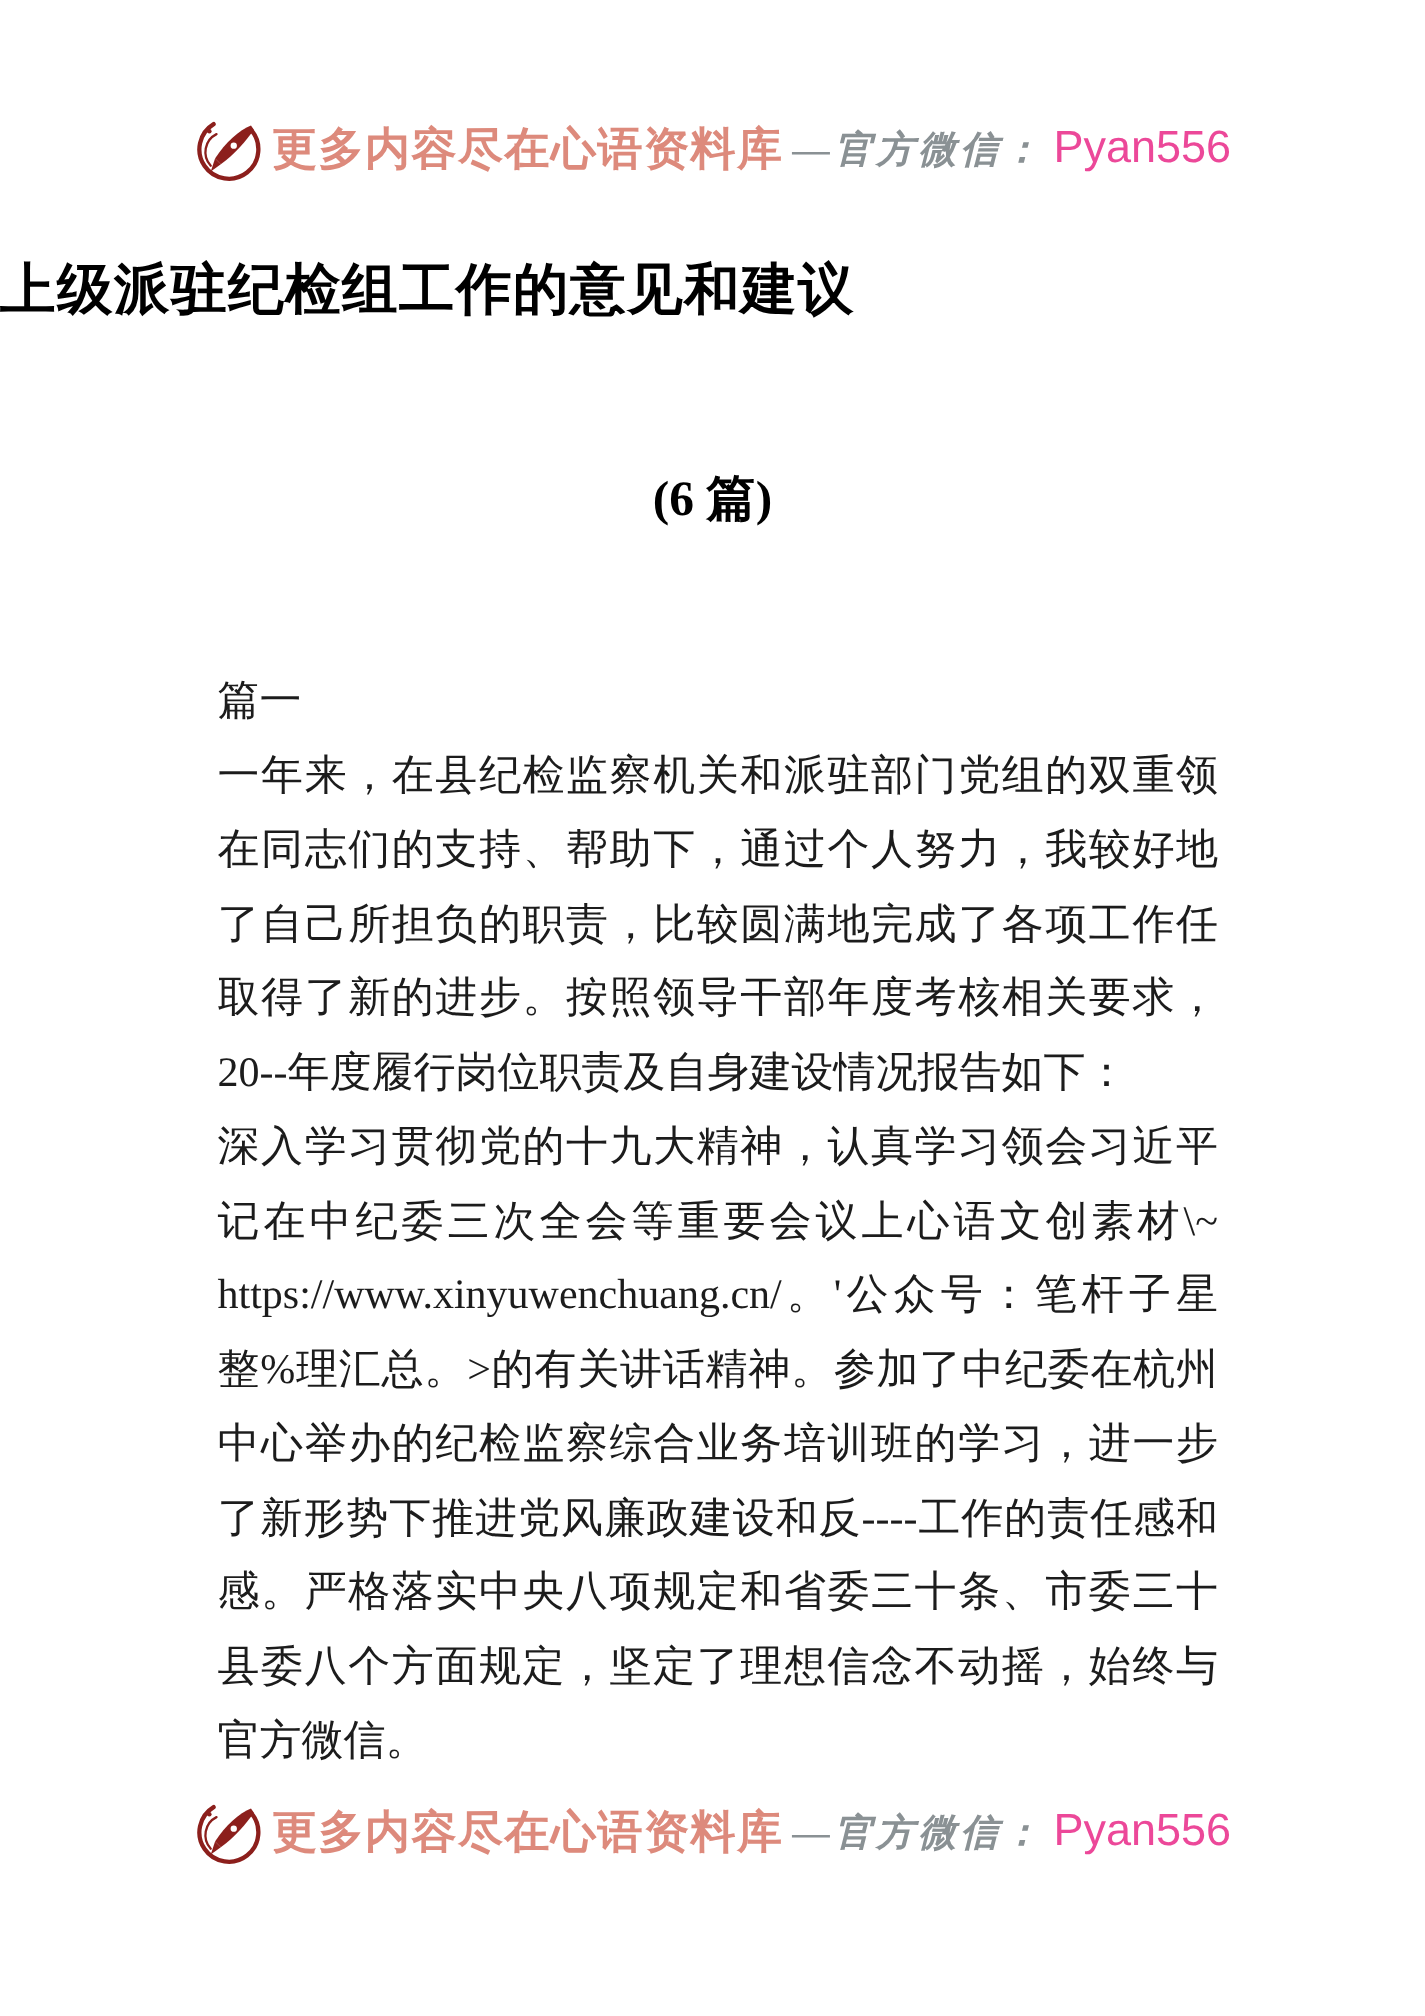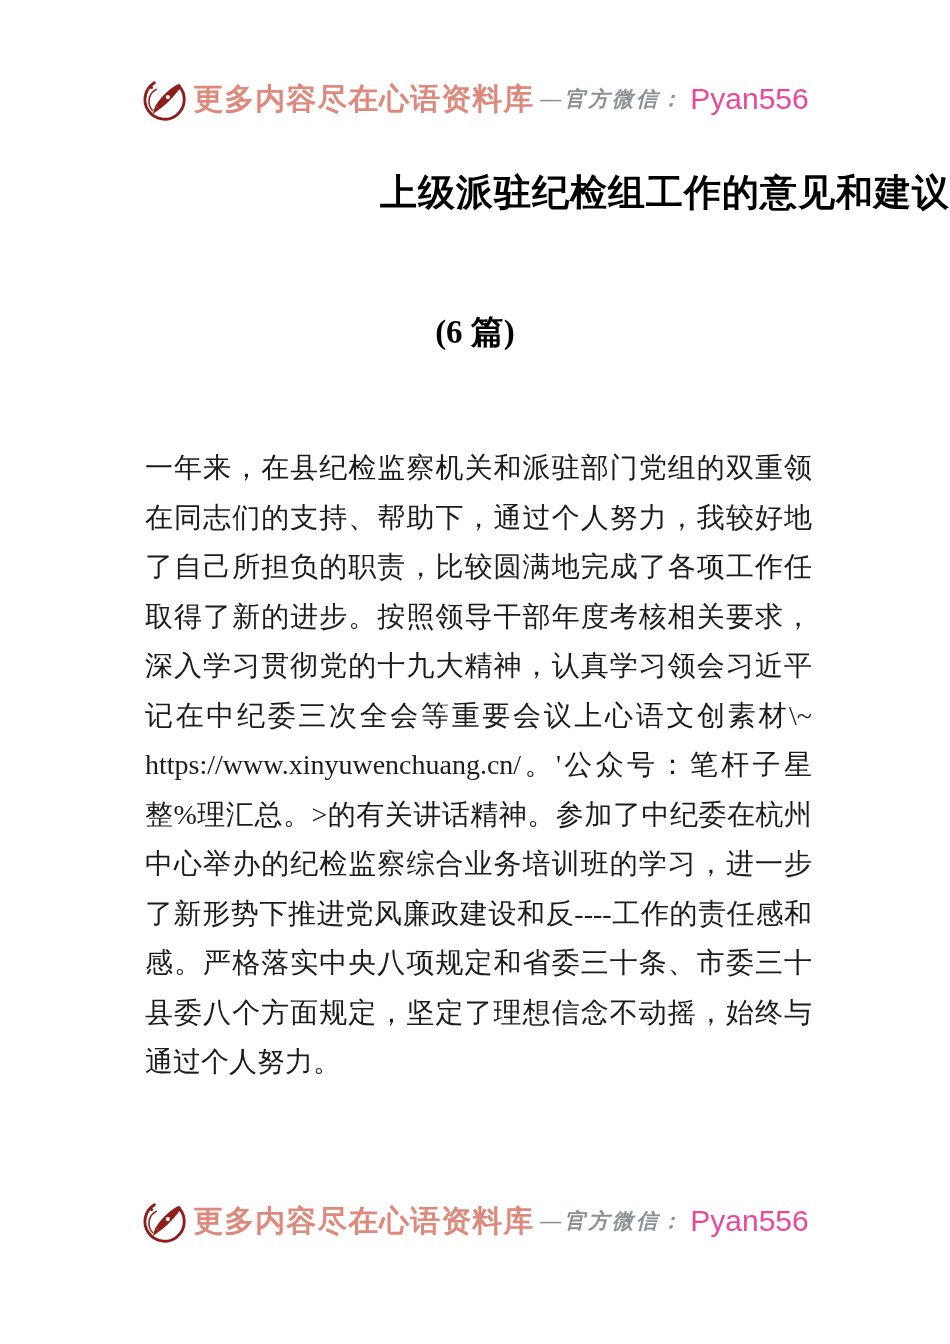--- a/index.html
+++ b/index.html
@@ -20,34 +20,33 @@
   }
   .wm-top    { top:76px; }
   .wm-bottom { top:1198px; }
   .wm-logo { width:46px; height:46px; flex:0 0 auto; }
   .wm-main {
     color:#dd8a7c; font-size:30px; font-weight:bold;
     font-family:"Liberation Serif", serif;
     letter-spacing:1px;
   }
   .wm-channel {
-    color:#8a9194; font-size:21px; font-weight:bold; font-style:italic;
+    color:#8a9194; font-size:25px; font-weight:bold; font-style:italic;
     font-family:"Liberation Serif", serif;
     letter-spacing:3px;
   }
   .wm-id {
     color:#ec4899; font-size:30px;
     font-family:"Liberation Sans", sans-serif;
   }
   .doc-title {
     position:absolute; top:168px; left:0; width:100%;
-    text-align:right;
+    text-align:left;
     font-size:37px; font-weight:bold; color:#000000;
     letter-spacing:1px;
-    padding-left:26px;
   }
   .doc-subtitle {
     position:absolute; top:310px; left:0; width:100%;
     text-align:center;
     font-size:33px; font-weight:bold; color:#000000;
   }
   .body-block {
     position:absolute; left:145px; top:443px; width:667px;
     font-size:28px; color:#1c1c1c;
   }
@@ -81,33 +80,35 @@
     <span class="wm-main">更多内容尽在心语资料库</span>
       <span class="wm-channel">—官方微信：</span>
       <span class="wm-id">Pyan556</span>
   </div>
 
   <div class="doc-title">上级派驻纪检组工作的意见和建议</div>
 
   <div class="doc-subtitle">(6 篇)</div>
 
   <div class="body-block">
+    <div class="line end">篇一</div>
     <div class="line">一年来，在县纪检监察机关和派驻部门党组的双重领导下</div>
     <div class="line">在同志们的支持、帮助下，通过个人努力，我较好地履行</div>
     <div class="line">了自己所担负的职责，比较圆满地完成了各项工作任务，</div>
     <div class="line">取得了新的进步。按照领导干部年度考核相关要求，现将</div>
+    <div class="line end">20--年度履行岗位职责及自身建设情况报告如下：</div>
     <div class="line">深入学习贯彻党的十九大精神，认真学习领会习近平总书</div>
     <div class="line">记在中纪委三次全会等重要会议上心语文创素材\~（库：</div>
     <div class="line">https://www.xinyuwenchuang.cn/。'公众号：笔杆子星域。</div>
     <div class="line">整%理汇总。&gt;的有关讲话精神。参加了中纪委在杭州培训</div>
     <div class="line">中心举办的纪检监察综合业务培训班的学习，进一步增强</div>
     <div class="line">了新形势下推进党风廉政建设和反----工作的责任感和使命</div>
     <div class="line">感。严格落实中央八项规定和省委三十条、市委三十八条</div>
     <div class="line">县委八个方面规定，坚定了理想信念不动摇，始终与党中</div>
-    <div class="line end">通过个人努力。</div>
+    <div class="line end">官方微信。</div>
   </div>
 
   <div class="watermark wm-bottom">
     <span class="wm-logo">
       <svg viewBox="0 0 48 48" width="46" height="46" aria-hidden="true">
         <path d="M14 7 A 20.5 20.5 0 1 0 40 11" fill="none" stroke="#8c1f1c" stroke-width="3" stroke-linecap="round"></path>
         <path d="M12 36 A 14 14 0 0 1 16 14" fill="none" stroke="#8c1f1c" stroke-width="1.6" stroke-linecap="round"></path>
         <path d="M40 8 C 32 11 22 20 15 31 L 19 35 C 29 28 37 18 42 11 Z" fill="#8c1f1c"></path>
         <circle cx="28" cy="22" r="2.2" fill="#ffffff"></circle>
         <path d="M15 31 L 12 40 L 19 35 Z" fill="#8c1f1c"></path>

